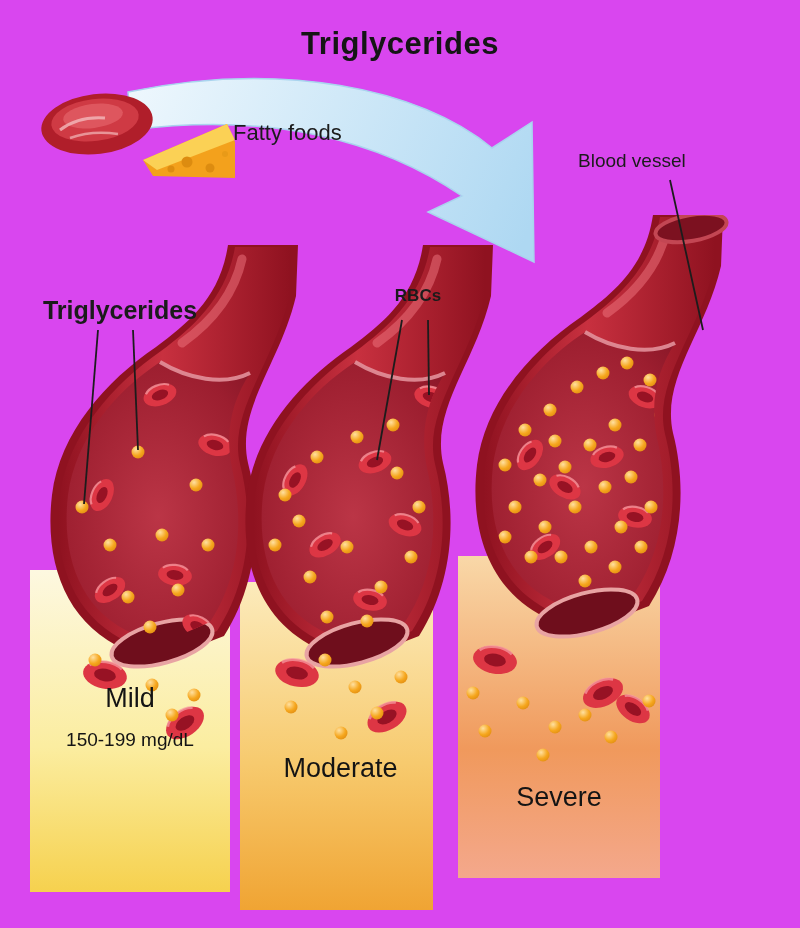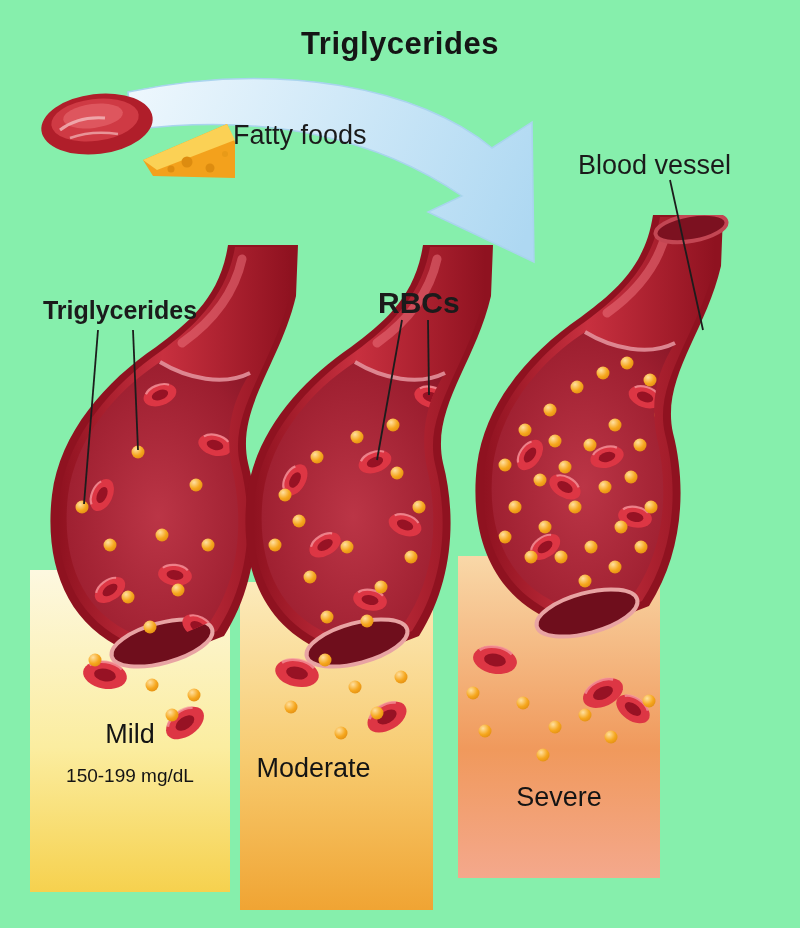--- a/index.html
+++ b/index.html
@@ -1,17 +1,17 @@
 <!DOCTYPE html>
 <html style="--vessel-dark: #8f1220; --vessel-wall: #c8303f; --rbc: #dd3644; --triglyceride-dot: #f6a71e; --arrow-fill: #cfe8f8; --mild-bg-top: #fdf8e0; --mild-bg-bottom: #f6d14e; --moderate-bg-top: #fcebbc; --moderate-bg-bottom: #f0a433; --severe-bg-top: #f9d8a8; --severe-bg-mid: #f0995c; --severe-bg-bottom: #f4a88c;"><head>
 <meta charset="utf-8">
 <style>
   html,body { margin:0; padding:0; background:#fff; }
   .canvas {
-    position:relative; width:800px; height:928px; background:#86efac;
+    position:relative; width:800px; height:928px; background:#d946ef;
     overflow:hidden; font-family:"Liberation Sans", sans-serif; color:#1b1b1b;
   }
   .abs { position:absolute; }
   svg.layer { position:absolute; left:0; top:0; pointer-events:none; }
 
   .col { position:absolute; }
   .col-mild {
     left:30px; top:570px; width:200px; height:322px;
     background:linear-gradient(180deg, var(--mild-bg-top,#fdf8e0) 0%, #fbeda0 55%, var(--mild-bg-bottom,#f6d14e) 100%);
   }
@@ -22,30 +22,30 @@
   .col-severe {
     left:458px; top:556px; width:202px; height:322px;
     background:linear-gradient(180deg, var(--severe-bg-top,#f9d8a8) 0%, var(--severe-bg-mid,#f0995c) 60%, var(--severe-bg-bottom,#f4a88c) 100%);
   }
 
   .title {
     position:absolute; left:0; right:0; top:26px; text-align:center;
     font-size:31px; font-weight:bold; letter-spacing:0.5px; color:#151515; z-index:7;
   }
   .lbl { position:absolute; z-index:7; white-space:nowrap; }
-  .lbl-fatty { left:233px; top:120px; font-size:27px; }
-  .lbl-bvessel { left:578px; top:150px; font-size:27px; }
+  .lbl-fatty { left:233px; top:120px; font-size:22px; }
+  .lbl-bvessel { left:578px; top:150px; font-size:19px; }
   .lbl-trig { left:35px; top:296px; width:170px; text-align:center; font-size:25px; font-weight:bold; }
-  .lbl-rbcs { left:378px; top:286px; width:80px; text-align:center; font-size:30px; font-weight:bold; }
+  .lbl-rbcs { left:378px; top:286px; width:80px; text-align:center; font-size:17px; font-weight:bold; }
 
   .level { position:absolute; text-align:center; z-index:7; color:#141414; }
   .level .name { font-size:27px; line-height:1.1; }
   .level .range { font-size:19px; margin-top:15px; }
-  .level-mild { left:30px; top:720px; width:200px; }
-  .level-moderate { left:229px; top:754px; width:169px; }
+  .level-mild { left:30px; top:684px; width:200px; }
+  .level-moderate { left:256px; top:754px; width:169px; }
   .level-severe { left:458px; top:783px; width:202px; } .z2 { z-index:2; } .z3 { z-index:3; } .z6 { z-index:6; }
   .vessel { position:absolute; z-index:4; pointer-events:none; }
 </style>
 </head>
 <body>
 
 <div class="canvas">
 
   <svg width="0" height="0" style="position:absolute" aria-hidden="true">
     <defs>

